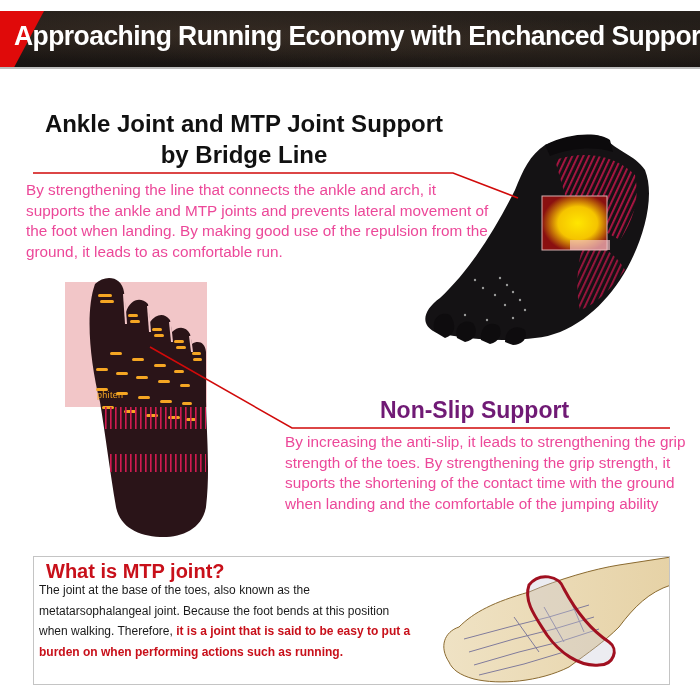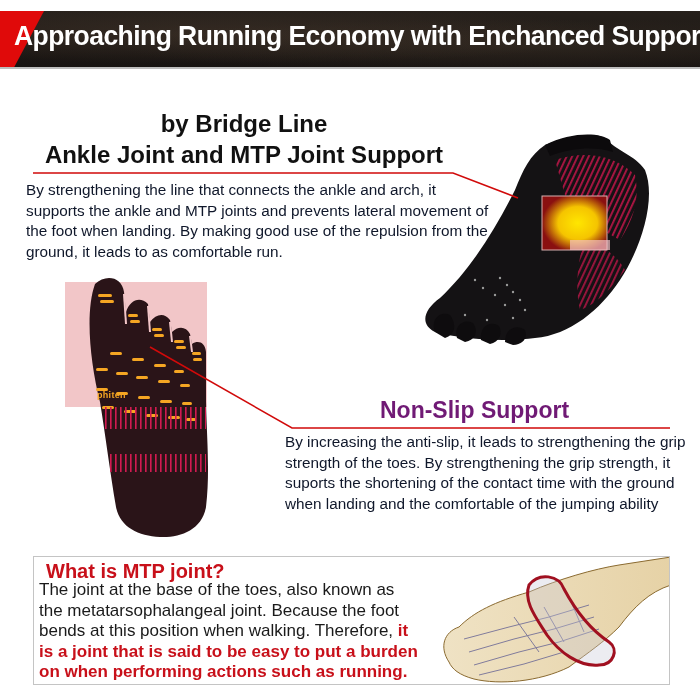--- a/index.html
+++ b/index.html
@@ -12,48 +12,48 @@
                   radial-gradient(ellipse at 75% 60%, rgba(80,65,50,0.3), transparent 55%),
                   linear-gradient(180deg, #26201b 0%, #171311 100%); }
     .banner .red-wedge { position:absolute; left:0; top:0; width:44px; height:58px; background:#e00a0a;
       clip-path: polygon(0 0, 100% 0, 30% 100%, 0 100%); }
     .banner-title { position:absolute; left:14px; top:8px; font-size:28.5px; font-weight:bold; color:#ffffff;
       letter-spacing:-0.6px; white-space:nowrap; transform:scaleX(0.93); transform-origin:left center; }
     .banner .rule { position:absolute; left:0; bottom:0; width:100%; height:2px; background:#bdbdbd; }
 
     .heading1 { position:absolute; left:0; top:108px; width:488px; text-align:center; font-size:24px; font-weight:bold; line-height:31px; color:#111; }
 
-    .para { position:absolute; font-size:15.3px; line-height:20.5px; color:#0f172a; }
+    .para { position:absolute; font-size:15.3px; line-height:20.5px; color:#ec4899; }
     .para1 { left:26px; top:180px; width:470px; }
     .para2 { left:285px; top:432px; width:410px; }
 
     .heading2 { position:absolute; left:380px; top:397px; font-size:23px; font-weight:bold; color:#701a75; white-space:nowrap; }
 
     svg.lines { position:absolute; left:0; top:0; width:700px; height:700px; pointer-events:none; }
 
     .mtp-box { position:absolute; left:33px; top:556px; width:637px; height:129px; border:1px solid #c4c4c4; background:#fff; overflow:hidden; }
     .mtp-title { position:absolute; left:46px; top:560px; font-size:20px; font-weight:bold; color:#c8101a; }
-    .mtp-text { position:absolute; left:39px; top:580px; width:380px; font-size:17px; line-height:20.5px; color:#1a1a1a; }
+    .mtp-text { position:absolute; left:39px; top:580px; width:380px; font-size:12px; line-height:20.5px; color:#1a1a1a; }
     .mtp-text .hl { color:#c8101a; font-weight:bold; }
 
     .pink-box-left { position:absolute; left:65px; top:282px; width:142px; height:125px; background:#f2c6c8; }
   </style>
 </head>
 <body>
 
 <div class="banner">
   <div class="texture"></div>
   <div class="red-wedge"></div>
   <div class="banner-title">Approaching Running Economy with Enchanced Support</div>
   <div class="rule"></div>
 </div>
 
 <div class="heading1">
+  <div>Ankle Joint and MTP Joint Support</div>
   <div>by Bridge Line</div>
-  <div>Ankle Joint and MTP Joint Support</div>
 </div>
 
 <div class="para para1">By strengthening the line that connects the ankle and arch, it supports the ankle and MTP joints and prevents lateral movement of the foot when landing. By making good use of the repulsion from the ground, it leads to as comfortable run.</div>
 
 <svg style="position:absolute;left:395px;top:120px;width:305px;height:240px;" viewBox="0 0 305 240">
   <defs>
     <radialGradient id="glow1" cx="55%" cy="50%" r="55%">
       <stop offset="0%" stop-color="#ffe600"></stop>
       <stop offset="55%" stop-color="#f5c400"></stop>
       <stop offset="100%" stop-color="#8a1010"></stop>
@@ -140,21 +140,21 @@
       <rect x="64" y="138" width="12" height="3" rx="1.5"></rect>
     <rect x="86" y="142" width="12" height="3" rx="1.5"></rect>
       <rect x="108" y="144" width="12" height="3" rx="1.5"></rect>
     <rect x="126" y="146" width="10" height="3" rx="1.5"></rect>
   </g>
   <text x="65" y="128" font-size="9" font-weight="bold" fill="#f5a623" font-family="DejaVu Sans, sans-serif" style="display:none">phiten</text>
 
   <rect x="42" y="135" width="104" height="22" fill="url(#vstripes)"></rect>
   <rect x="50" y="182" width="96" height="18" fill="url(#vstripes)"></rect>
 </svg>
-<div style="position:absolute;left:97px;top:390px;font-size:9px;font-weight:bold;color:#f5a623;letter-spacing:0.3px;">phiten</div>
+<div style="position:absolute;left:97px;top:390px;font-size:9px;font-weight:normal;color:#f5a623;letter-spacing:0.3px;">phiten</div>
 
 <svg class="lines" viewBox="0 0 700 700">
   <polyline points="33,173 453,173 518,198" fill="none" stroke="#d10a0a" stroke-width="1.5"></polyline>
   <polyline points="150,347 292,428 670,428" fill="none" stroke="#d10a0a" stroke-width="1.5"></polyline>
 </svg>
 
 <div class="heading2">Non-Slip Support</div>
 
 <div class="para para2">By increasing the anti-slip, it leads to strengthening the grip strength of the toes. By strengthening the grip strength, it suports the shortening of the contact time with the ground when landing and the comfortable of the jumping ability</div>
 

